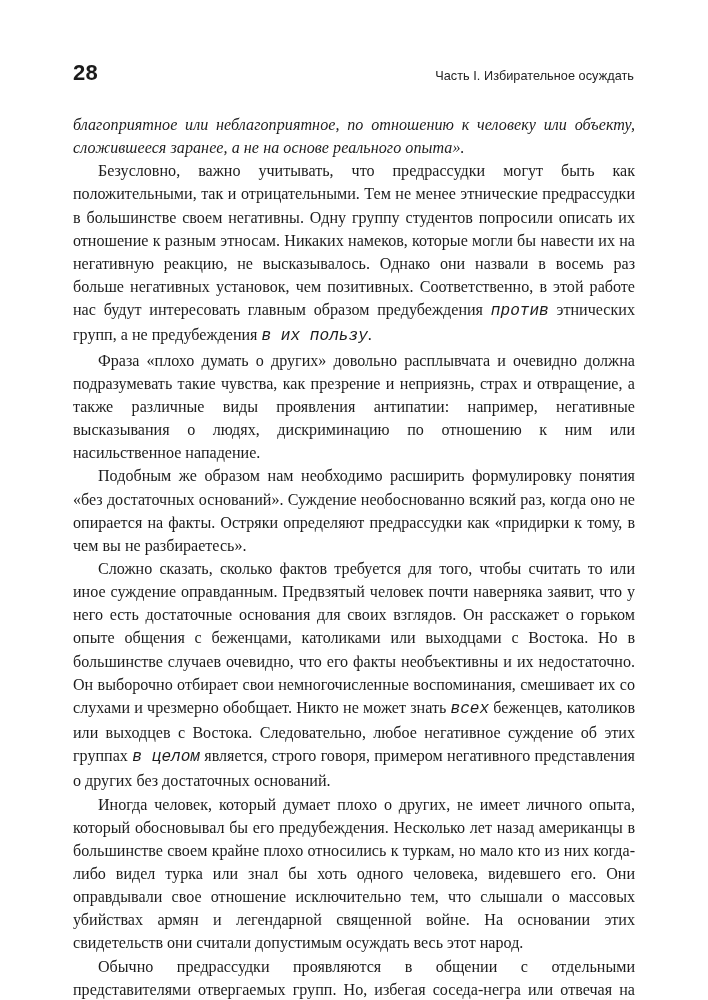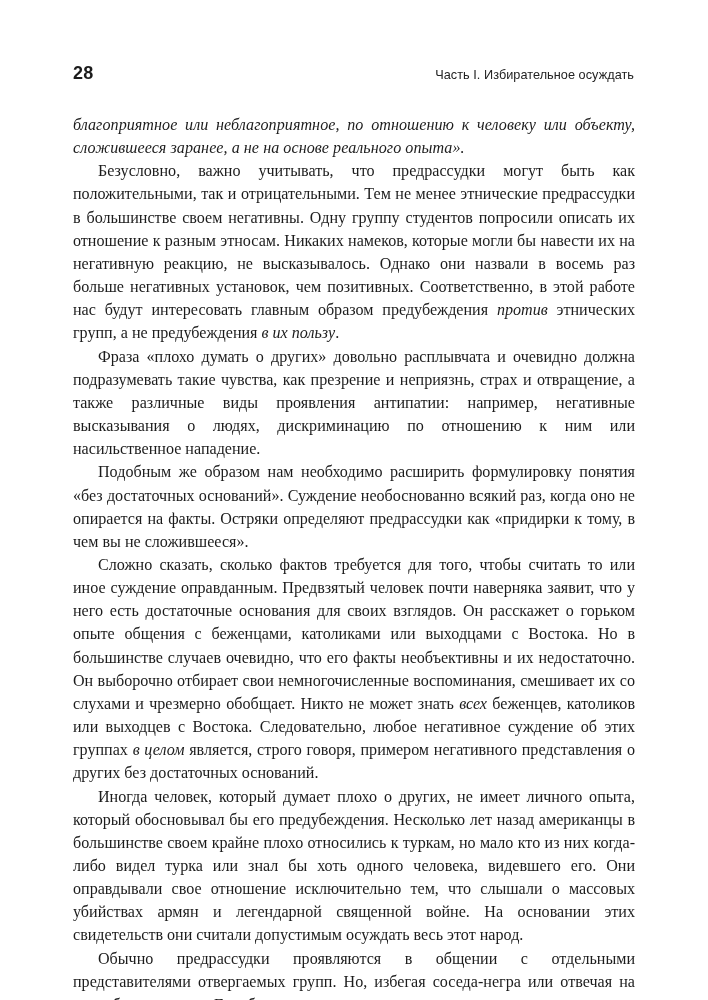--- a/index.html
+++ b/index.html
@@ -26,21 +26,21 @@
     top: 64px;
     height: 24px;
     display: flex;
     align-items: baseline;
     justify-content: space-between;
   }
 
   .folio {
     font-family: "Liberation Sans", sans-serif;
     font-weight: bold;
-    font-size: 18px;
+    font-size: 22px;
     line-height: 18px;
     color: #1b1b1b;
     letter-spacing: 0.2px;
   }
 
   .head-title {
     font-family: "Liberation Sans", sans-serif;
     font-weight: normal;
     font-size: 12.7px;
     line-height: 18px;
@@ -76,20 +76,21 @@
     text-indent: 0;
     letter-spacing: 0.05px;
   }
 
   .textblock p.last {
     text-align: justify;
   }
 
   em, .em {
     font-style: italic;
+    font-family: Liberation Mono, monospace;
   }
 
   
   .stretch-last {
     text-align-last: justify;
   }
 </style>
 </head>
 <body>
 
@@ -98,20 +99,20 @@
   <div class="running-head">
     <span class="folio">28</span>
     <span class="head-title">Часть I. Избирательное осуждать</span>
   </div>
 
   <div class="textblock">
     <p class="epigraph-tail">благоприятное или неблагоприятное, по отношению к человеку или объекту, сложившееся заранее, а не на основе реального опыта».</p>
     <div>
         <p>Безусловно, важно учитывать, что предрассудки могут быть как положительными, так и отрицательными. Тем не менее этнические предрассудки в большинстве своем негативны. Одну группу студентов попросили описать их отношение к разным этносам. Никаких намеков, которые могли бы навести их на негативную реакцию, не высказывалось. Однако они назвали в восемь раз больше негативных установок, чем позитивных. Соответственно, в этой работе нас будут интересовать главным образом предубеждения <em>против</em> этнических групп, а не предубеждения <em>в их пользу</em>.</p>
         <p>Фраза «плохо думать о других» довольно расплывчата и очевидно должна подразумевать такие чувства, как презрение и неприязнь, страх и отвращение, а также различные виды проявления антипатии: например, негативные высказывания о людях, дискриминацию по отношению к ним или насильственное нападение.</p>
-        <p>Подобным же образом нам необходимо расширить формулировку понятия «без достаточных оснований». Суждение необоснованно всякий раз, когда оно не опирается на факты. Остряки определяют предрассудки как «придирки к тому, в чем вы не сложившееся».</p>
+        <p>Подобным же образом нам необходимо расширить формулировку понятия «без достаточных оснований». Суждение необоснованно всякий раз, когда оно не опирается на факты. Остряки определяют предрассудки как «придирки к тому, в чем вы не разбираетесь».</p>
         <p>Сложно сказать, сколько фактов требуется для того, чтобы считать то или иное суждение оправданным. Предвзятый человек почти наверняка заявит, что у него есть достаточные основания для своих взглядов. Он расскажет о горьком опыте общения с беженцами, католиками или выходцами с Востока. Но в большинстве случаев очевидно, что его факты необъективны и их недостаточно. Он выборочно отбирает свои немногочисленные воспоминания, смешивает их со слухами и чрезмерно обобщает. Никто не может знать <em>всех</em> беженцев, католиков или выходцев с Востока. Следовательно, любое негативное суждение об этих группах <em>в целом</em> является, строго говоря, примером негативного представления о других без достаточных оснований.</p>
         <p>Иногда человек, который думает плохо о других, не имеет личного опыта, который обосновывал бы его предубеждения. Несколько лет назад американцы в большинстве своем крайне плохо относились к туркам, но мало кто из них когда-либо видел турка или знал бы хоть одного человека, видевшего его. Они оправдывали свое отношение исключительно тем, что слышали о массовых убийствах армян и легендарной священной войне. На основании этих свидетельств они считали допустимым осуждать весь этот народ.</p>
         <p class="last stretch-last">Обычно предрассудки проявляются в общении с отдельными представителями отвергаемых групп. Но, избегая соседа-негра или отвечая на просьбу «мистера Гринберга» о номере в гостинице, мы руководствуемся категори-</p>
       </div>
   </div>
 
 </div>
 
 </body></html>

